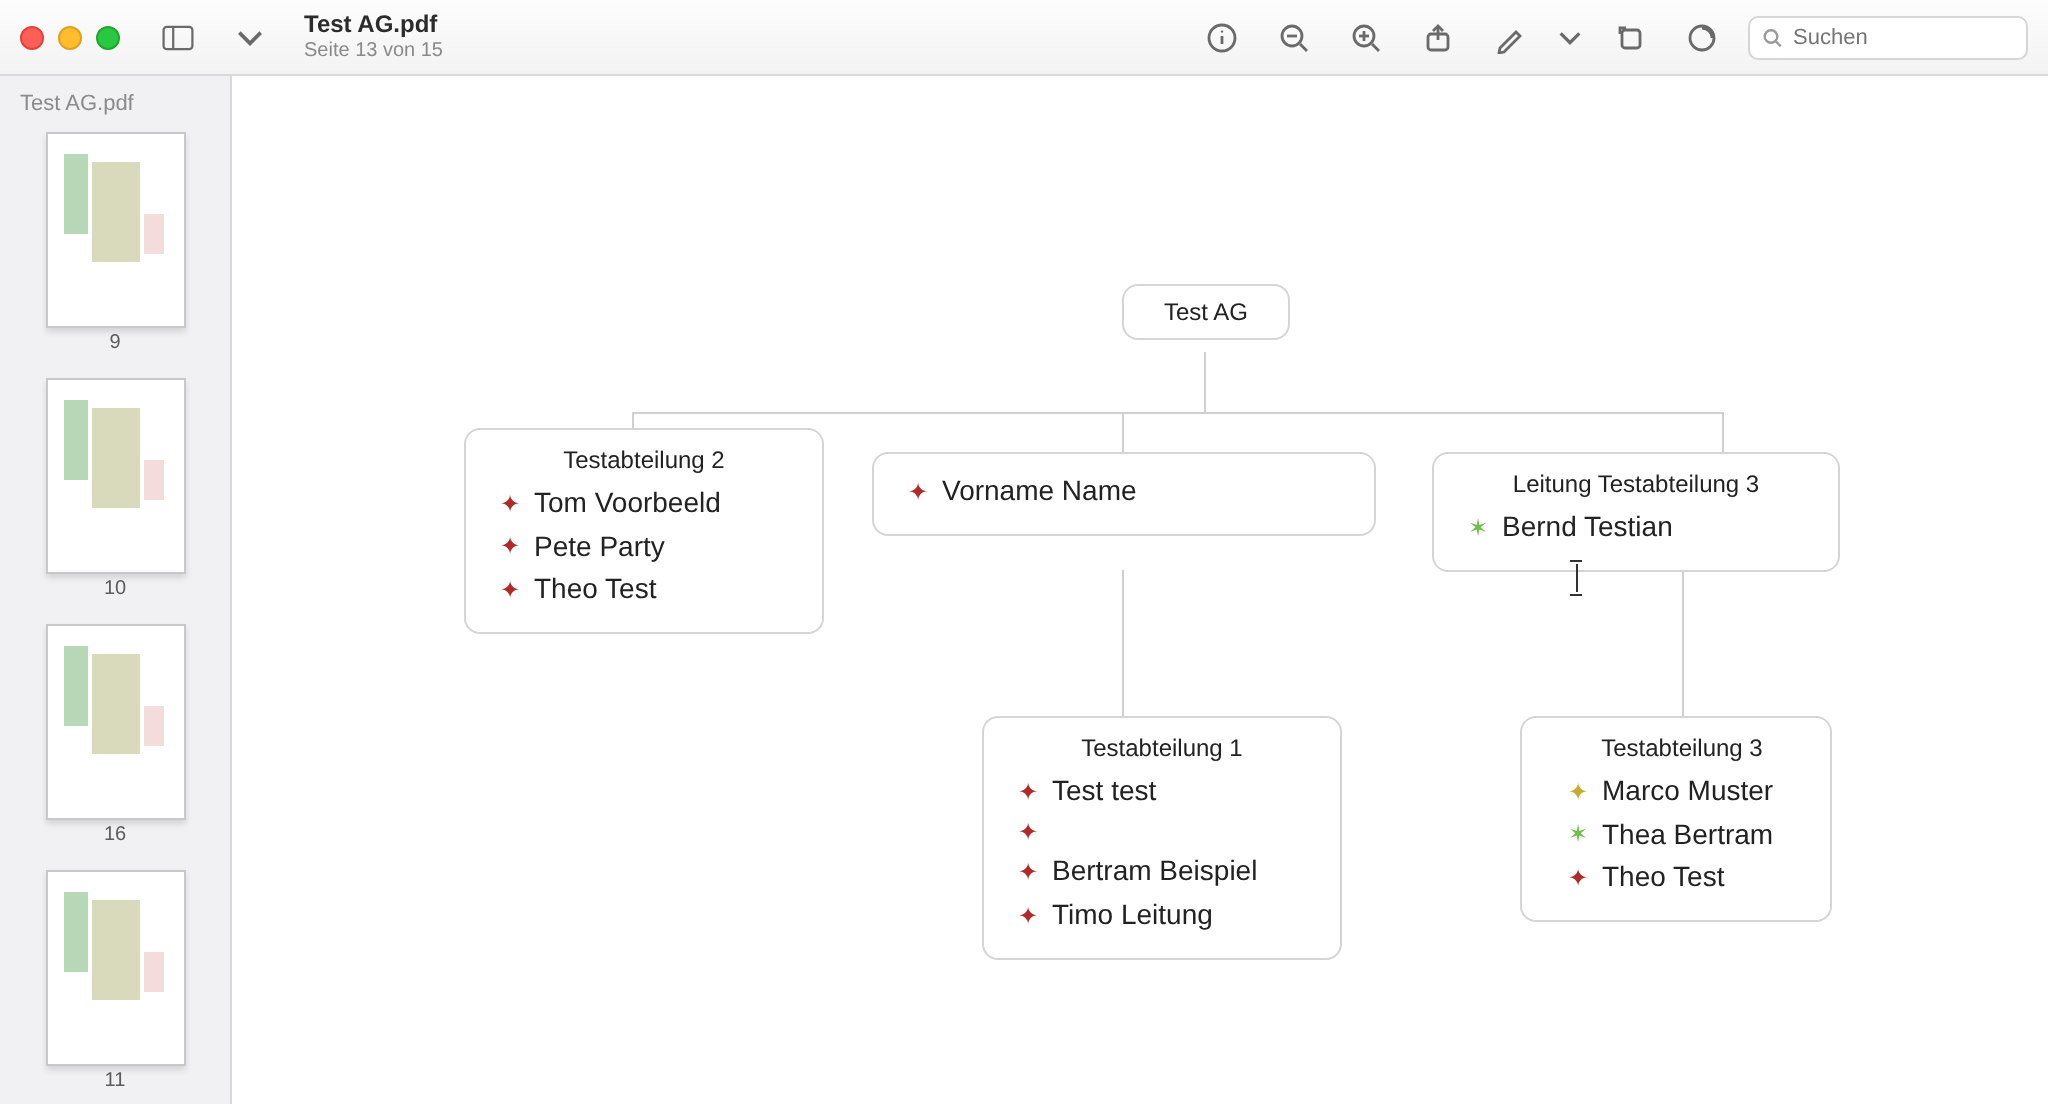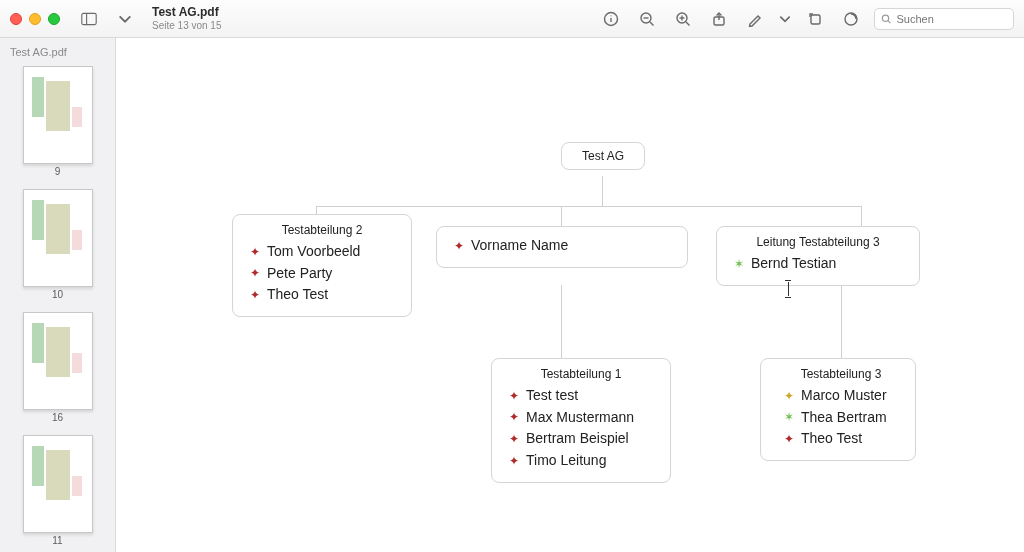--- a/index.html
+++ b/index.html
@@ -267,21 +267,20 @@
   <div class="caret" style="left:672px; top:244px;"></div>
 
   <div class="node" style="left:375px; top:320px; width:180px;">
     <div class="node-title">Testabteilung 1</div>
     <div class="member">
         <span class="mk red">✦</span>
         <span>Test test</span>
       </div>
     <div class="member">
         <span class="mk red">✦</span>
-        <span>Max Mustermann</span>
       </div>
     <div class="member">
         <span class="mk red">✦</span>
         <span>Bertram Beispiel</span>
       </div>
     <div class="member">
         <span class="mk red">✦</span>
         <span>Timo Leitung</span>
       </div>
   </div>

